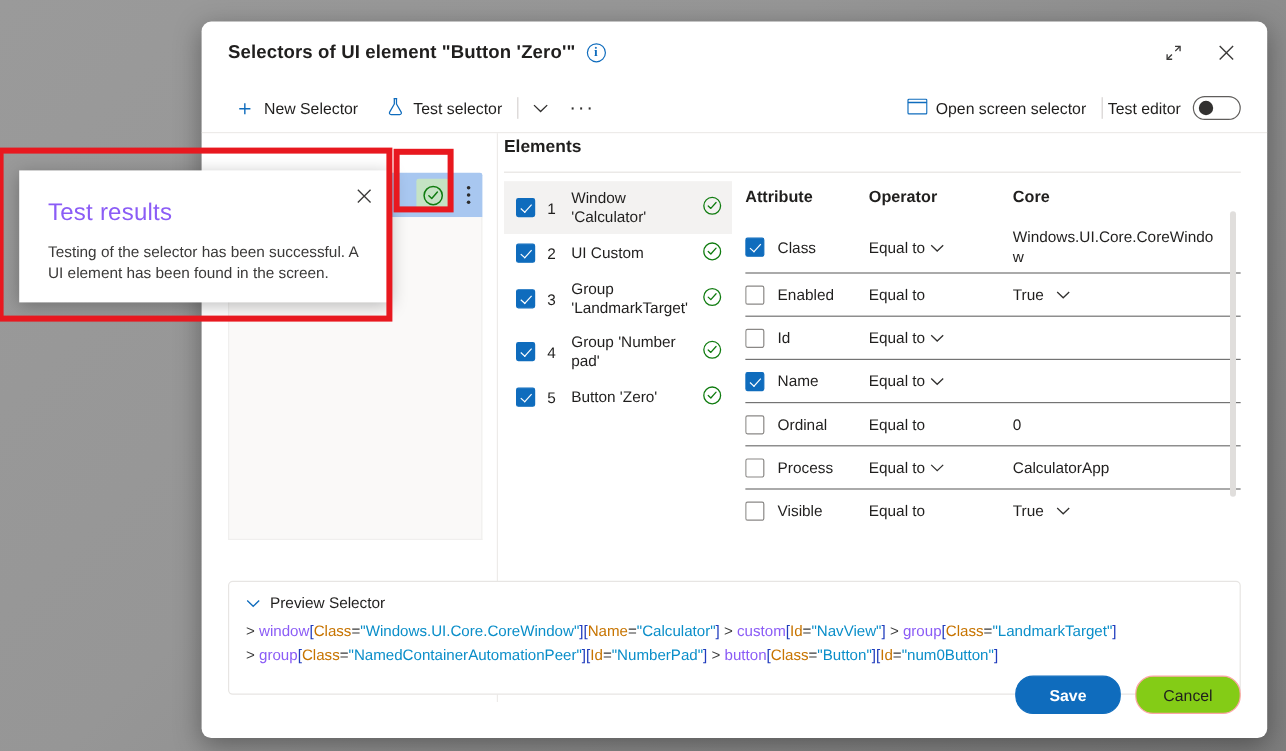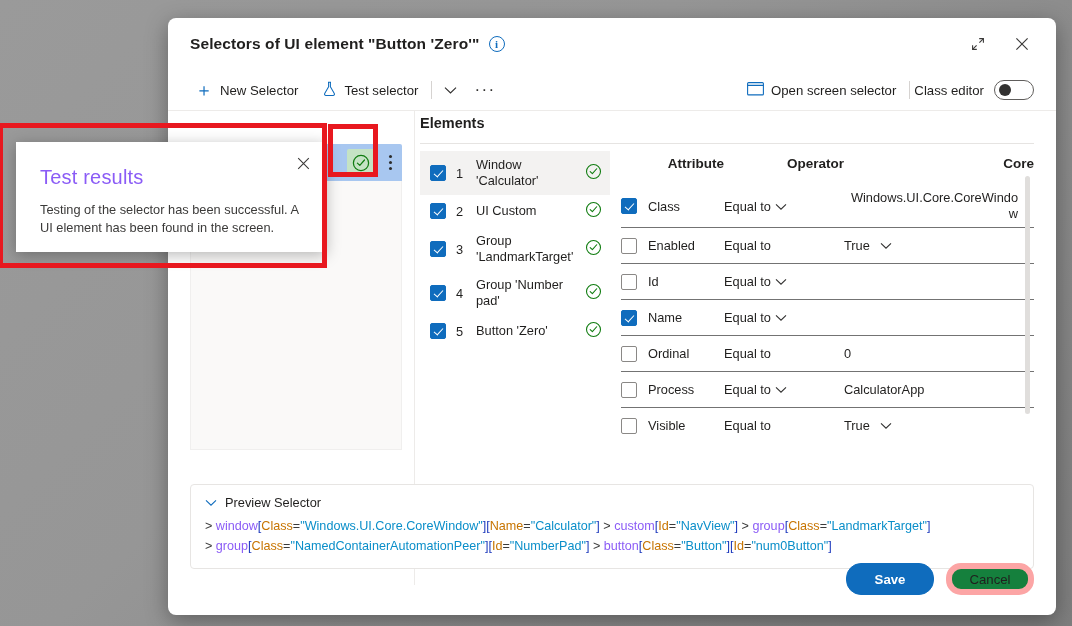--- a/index.html
+++ b/index.html
@@ -152,21 +152,20 @@
     border-width: 0 1.6px 1.6px 0; transform: rotate(42deg);
   }
   .el-idx { width: 14px; flex: 0 0 auto; margin-right: 6px; }
   .el-label { flex: 1 1 auto; line-height: 16px; padding-right: 4px; }
   .ok-circle { flex: 0 0 auto; margin-left: 2px; }
 
   
   #attr-pane {
     position: absolute; left: 453px; top: 40px; right: 22px; height: 318px;
     overflow: hidden;
-    text-align: right;
   }
   #attr-head {
     display: flex; font-size: 13.5px; font-weight: 600; color: #201f1e;
     padding: 5px 0 14px 0;
   }
   .c-attr { width: 103px; flex: 0 0 auto; }
   .c-op   { width: 120px; flex: 0 0 auto; }
   .c-val  { flex: 1 1 auto; }
   .attr-row {
     display: flex; align-items: center; border-top: 1px solid #737373;
@@ -183,21 +182,21 @@
     line-height: 16px; padding-right: 16px; word-break: break-all;
   }
   .dd-chev { flex: 0 0 auto; cursor: pointer; color: #323130; }
   #attr-scrollbar {
     position: absolute; right: 4px; top: 25px; width: 5px; height: 238px;
     background: #e0dedc; border-radius: 3px; cursor: pointer;
   }
 
   
   #preview {
-    position: absolute; left: 22px; right: 22px; top: 373px; height: 85px;
+    position: absolute; left: 22px; right: 22px; top: 373px; height: 95px;
     background: #fff; border: 1px solid #e7e5e3; border-radius: 4px;
     padding: 8px 14px;
   }
   #preview-toggle {
     display: flex; align-items: center; gap: 8px; cursor: pointer;
     font-size: 12.8px; color: #201f1e; padding: 2px 0 6px 0;
   }
   #preview-code {
     font-size: 12.6px; line-height: 20px; word-break: break-all;
   }
@@ -212,21 +211,21 @@
   #footer {
     position: absolute; right: 22px; bottom: 20px;
     display: flex; gap: 12px;
   }
   .btn {
     min-width: 88px; height: 32px; border-radius: 15px;
     font-size: 13.2px; cursor: pointer;
     display: flex; align-items: center; justify-content: center;
   }
   #save-button { background: #0f6cbd; color: #fff; border: 1px solid #0f6cbd; font-weight: 600; }
-  #cancel-button { background: #15803d; color: #201f1e; border: 6px solid #fca5a5; }
+  #cancel-button { background: #84cc16; color: #201f1e; border: 1px solid #fca5a5; }
 
   
   #test-results {
     position: absolute; left: 16px; top: 142px; width: 310px; height: 110px;
     background: #fff; box-shadow: 0 3px 14px rgba(0,0,0,.28);
     padding: 16px 18px 18px 24px;
   }
   #tr-close {
     position: absolute; right: 12px; top: 10px;
     width: 22px; height: 22px; cursor: pointer; color: #3b3a39;
@@ -292,21 +291,21 @@
       <span>
         <svg width="17" height="14" viewBox="0 0 17 14" aria-hidden="true">
           <rect x="0.6" y="0.6" width="15.8" height="12.3" rx="1" fill="none" stroke="#0f6cbd" stroke-width="1.1"></rect>
           <path d="M0.6 3.4h15.8" stroke="#0f6cbd" stroke-width="1.1"></path>
         </svg>
       </span>
       <span>Open screen selector</span>
     </div>
     <div class="cmd-sep"></div>
     <div id="text-editor-block">
-      <span style="font-size:13.2px;">Class editor</span>
+      <span style="font-size:13.2px;">Test editor</span>
       <div class="toggle"></div>
     </div>
   </div>
 
   <div id="content">
 
     <div id="left-col">
       <div id="sel-card-head">
         <div id="sel-status-badge">
           <svg width="18" height="18" viewBox="0 0 18 18" aria-hidden="true">

